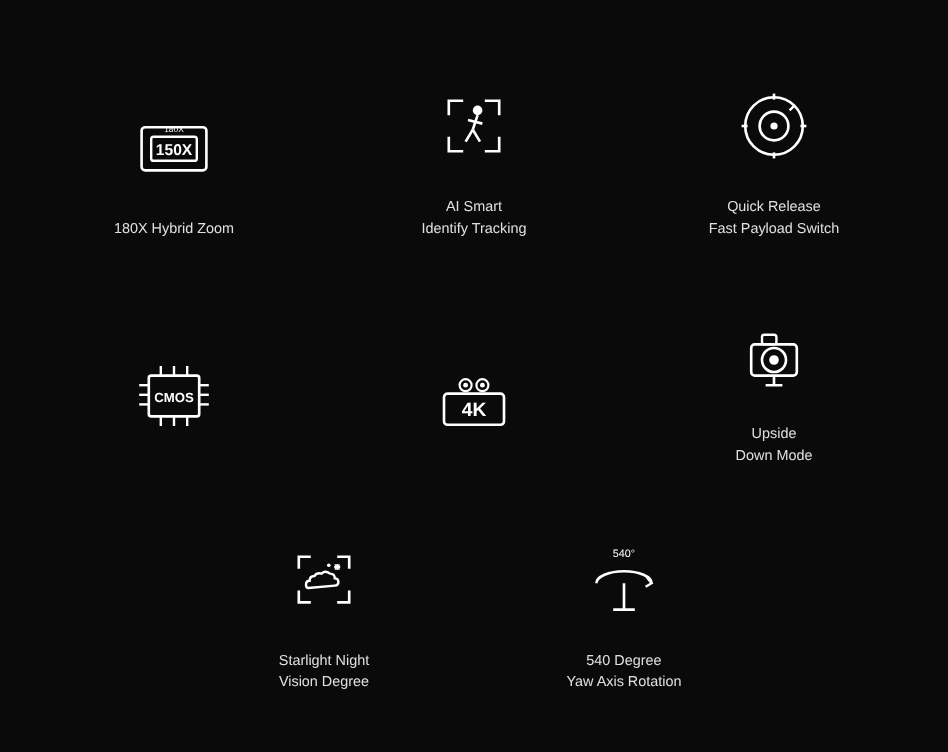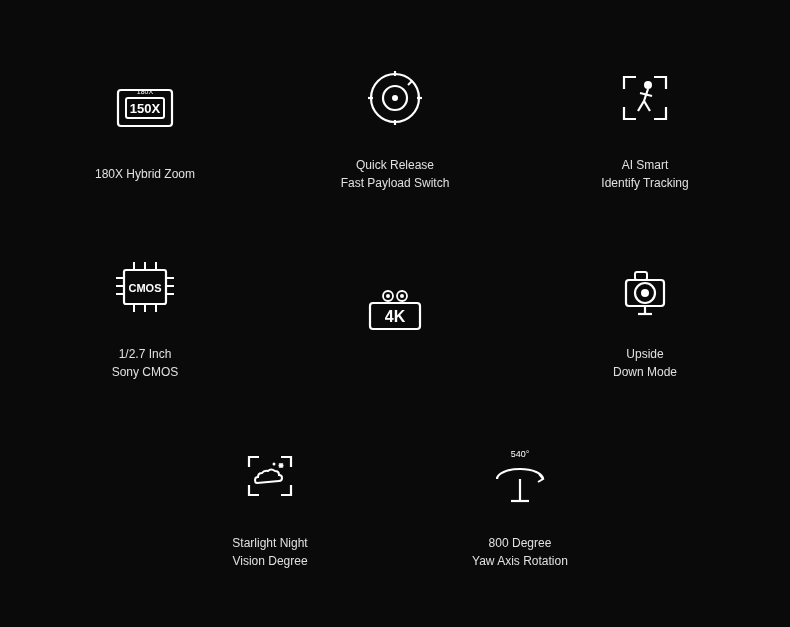--- a/index.html
+++ b/index.html
@@ -16,21 +16,21 @@
       grid-template-columns: repeat(3, 1fr);
       grid-template-rows: repeat(3, auto);
       width: 100%;
       height: 100%;
       padding: 30px 20px;
     }
     .cell {
       display: flex;
       flex-direction: column;
       align-items: center;
-      justify-content: center;
+      justify-content: flex-end;
       padding: 20px 10px;
     }
     .icon-container {
       width: 80px;
       height: 80px;
       display: flex;
       align-items: center;
       justify-content: center;
       margin-bottom: 18px;
     }
@@ -76,20 +76,44 @@
     </div>
     <div class="label">
       <span>180X Hybrid Zoom</span><br>
     </div>
   </div>
 
   <div class="cell">
     <div class="icon-container">
       <svg viewBox="0 0 70 70" fill="none" xmlns="http://www.w3.org/2000/svg">
 
+        <path d="M14 26 L14 14 L26 14" stroke="white" stroke-width="2.2" fill="none"></path>
+        <path d="M44 14 L56 14 L56 26" stroke="white" stroke-width="2.2" fill="none"></path>
+        <path d="M14 44 L14 56 L26 56" stroke="white" stroke-width="2.2" fill="none"></path>
+        <path d="M44 56 L56 56 L56 44" stroke="white" stroke-width="2.2" fill="none"></path>
+
+        <circle cx="38" cy="22" r="4" fill="white"></circle>
+
+        <line x1="38" y1="26" x2="34" y2="38" stroke="white" stroke-width="2.2"></line>
+
+        <line x1="30" y1="30" x2="42" y2="33" stroke="white" stroke-width="2.2"></line>
+
+        <line x1="34" y1="38" x2="28" y2="48" stroke="white" stroke-width="2.2"></line>
+        <line x1="34" y1="38" x2="40" y2="48" stroke="white" stroke-width="2.2"></line>
+      </svg>
+    </div>
+    <div class="label">
+      <span>AI Smart</span><br><span>Identify Tracking</span>
+    </div>
+  </div>
+
+  <div class="cell">
+    <div class="icon-container">
+      <svg viewBox="0 0 70 70" fill="none" xmlns="http://www.w3.org/2000/svg">
+
         <circle cx="35" cy="35" r="24" stroke="white" stroke-width="2.2" fill="none"></circle>
 
         <circle cx="35" cy="35" r="12" stroke="white" stroke-width="2.2" fill="none"></circle>
 
         <circle cx="35" cy="35" r="3" fill="white"></circle>
 
         <line x1="35" y1="8" x2="35" y2="13" stroke="white" stroke-width="2.2"></line>
         <line x1="35" y1="57" x2="35" y2="62" stroke="white" stroke-width="2.2"></line>
         <line x1="8" y1="35" x2="13" y2="35" stroke="white" stroke-width="2.2"></line>
         <line x1="57" y1="35" x2="62" y2="35" stroke="white" stroke-width="2.2"></line>
@@ -99,67 +123,40 @@
     </div>
     <div class="label">
       <span>Quick Release</span><br><span>Fast Payload Switch</span>
     </div>
   </div>
 
   <div class="cell">
     <div class="icon-container">
       <svg viewBox="0 0 70 70" fill="none" xmlns="http://www.w3.org/2000/svg">
 
-        <path d="M14 26 L14 14 L26 14" stroke="white" stroke-width="2.2" fill="none"></path>
-        <path d="M44 14 L56 14 L56 26" stroke="white" stroke-width="2.2" fill="none"></path>
-        <path d="M14 44 L14 56 L26 56" stroke="white" stroke-width="2.2" fill="none"></path>
-        <path d="M44 56 L56 56 L56 44" stroke="white" stroke-width="2.2" fill="none"></path>
-
-        <circle cx="38" cy="22" r="4" fill="white"></circle>
-
-        <line x1="38" y1="26" x2="34" y2="38" stroke="white" stroke-width="2.2"></line>
-
-        <line x1="30" y1="30" x2="42" y2="33" stroke="white" stroke-width="2.2"></line>
-
-        <line x1="34" y1="38" x2="28" y2="48" stroke="white" stroke-width="2.2"></line>
-        <line x1="34" y1="38" x2="40" y2="48" stroke="white" stroke-width="2.2"></line>
-      </svg>
-    </div>
-    <div class="label">
-      <span>AI Smart</span><br><span>Identify Tracking</span>
-    </div>
-  </div>
-
-  <div class="cell">
-    <div class="icon-container">
-      <svg viewBox="0 0 70 70" fill="none" xmlns="http://www.w3.org/2000/svg">
-
         <rect x="14" y="18" width="42" height="34" rx="2" stroke="white" stroke-width="2.2" fill="none"></rect>
 
         <line x1="6" y1="26" x2="14" y2="26" stroke="white" stroke-width="2"></line>
         <line x1="6" y1="34" x2="14" y2="34" stroke="white" stroke-width="2"></line>
         <line x1="6" y1="42" x2="14" y2="42" stroke="white" stroke-width="2"></line>
 
         <line x1="56" y1="26" x2="64" y2="26" stroke="white" stroke-width="2"></line>
         <line x1="56" y1="34" x2="64" y2="34" stroke="white" stroke-width="2"></line>
         <line x1="56" y1="42" x2="64" y2="42" stroke="white" stroke-width="2"></line>
 
         <line x1="24" y1="10" x2="24" y2="18" stroke="white" stroke-width="2"></line>
         <line x1="35" y1="10" x2="35" y2="18" stroke="white" stroke-width="2"></line>
         <line x1="46" y1="10" x2="46" y2="18" stroke="white" stroke-width="2"></line>
 
         <line x1="24" y1="52" x2="24" y2="60" stroke="white" stroke-width="2"></line>
         <line x1="35" y1="52" x2="35" y2="60" stroke="white" stroke-width="2"></line>
         <line x1="46" y1="52" x2="46" y2="60" stroke="white" stroke-width="2"></line>
 
         <text x="35" y="40" text-anchor="middle" fill="white" font-size="11" font-weight="bold" font-family="Arial">CMOS</text>
       </svg>
-    </div>
-    <div class="label">
-      <span>1/2.7 Inch</span><br><span>Sony CMOS</span>
     </div>
   </div>
 
   <div class="cell">
     <div class="icon-container">
       <svg viewBox="0 0 70 70" fill="none" xmlns="http://www.w3.org/2000/svg">
 
         <circle cx="28" cy="26" r="5" stroke="white" stroke-width="1.8" fill="none"></circle>
         <circle cx="42" cy="26" r="5" stroke="white" stroke-width="1.8" fill="none"></circle>
 
@@ -227,18 +224,18 @@
           <path d="M12 38 A23 10 0 1 1 58 38" stroke="white" stroke-width="2.2" fill="none"></path>
 
           <polyline points="54,33 58,38 53,41" stroke="white" stroke-width="2" fill="none"></polyline>
 
           <line x1="35" y1="38" x2="35" y2="60" stroke="white" stroke-width="2.2"></line>
 
           <line x1="26" y1="60" x2="44" y2="60" stroke="white" stroke-width="2.2"></line>
         </svg>
       </div>
       <div class="label">
-        <span>800 Degree</span><br><span>Yaw Axis Rotation</span>
+        <span>540 Degree</span><br><span>Yaw Axis Rotation</span>
       </div>
     </div>
   </div>
 
 </div>
 
 </body></html>

